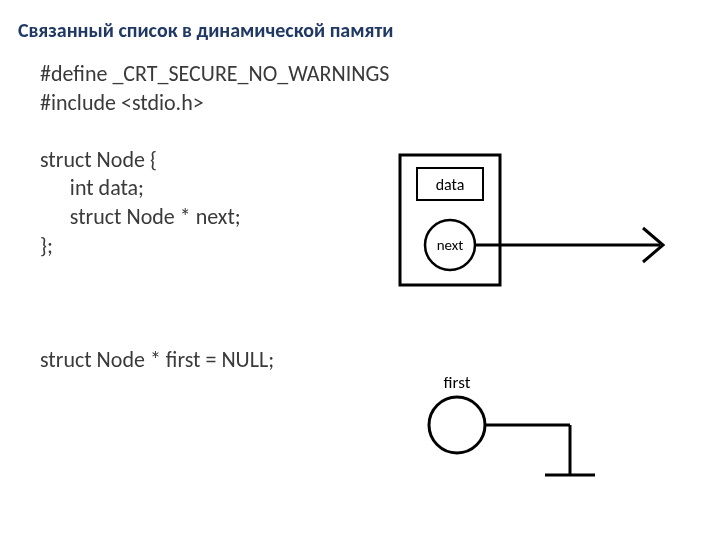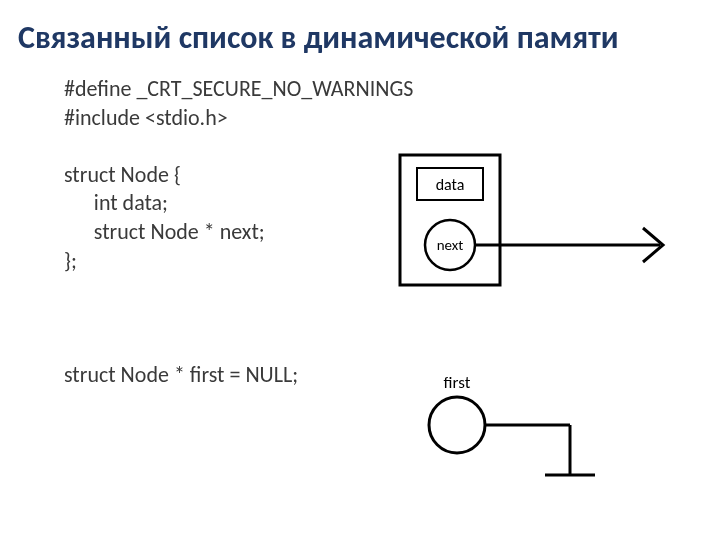--- a/index.html
+++ b/index.html
@@ -5,33 +5,32 @@
     * { margin: 0; padding: 0; box-sizing: border-box; }
     body {
       width: 720px;
       height: 540px;
       background: #fff;
       font-family: Calibri, Arial, sans-serif;
       position: relative;
       overflow: hidden;
     }
     .title {
-      font-size: 32px;
+      font-size: 20px;
       font-weight: bold;
       color: #1f3864;
       padding: 18px 16px 0 18px;
     }
     .code {
       font-size: 22px;
       color: #3a3a3a;
       padding: 18px 0 0 40px;
       line-height: 1.3;
       font-family: Calibri, Arial, sans-serif;
       white-space: pre;
-      margin-left: 24px;
     }
     .diagram-node {
       position: absolute;
       left: 395px;
       top: 150px;
       width: 300px;
       height: 150px;
       text-align: center;
     }
     .diagram-first {

